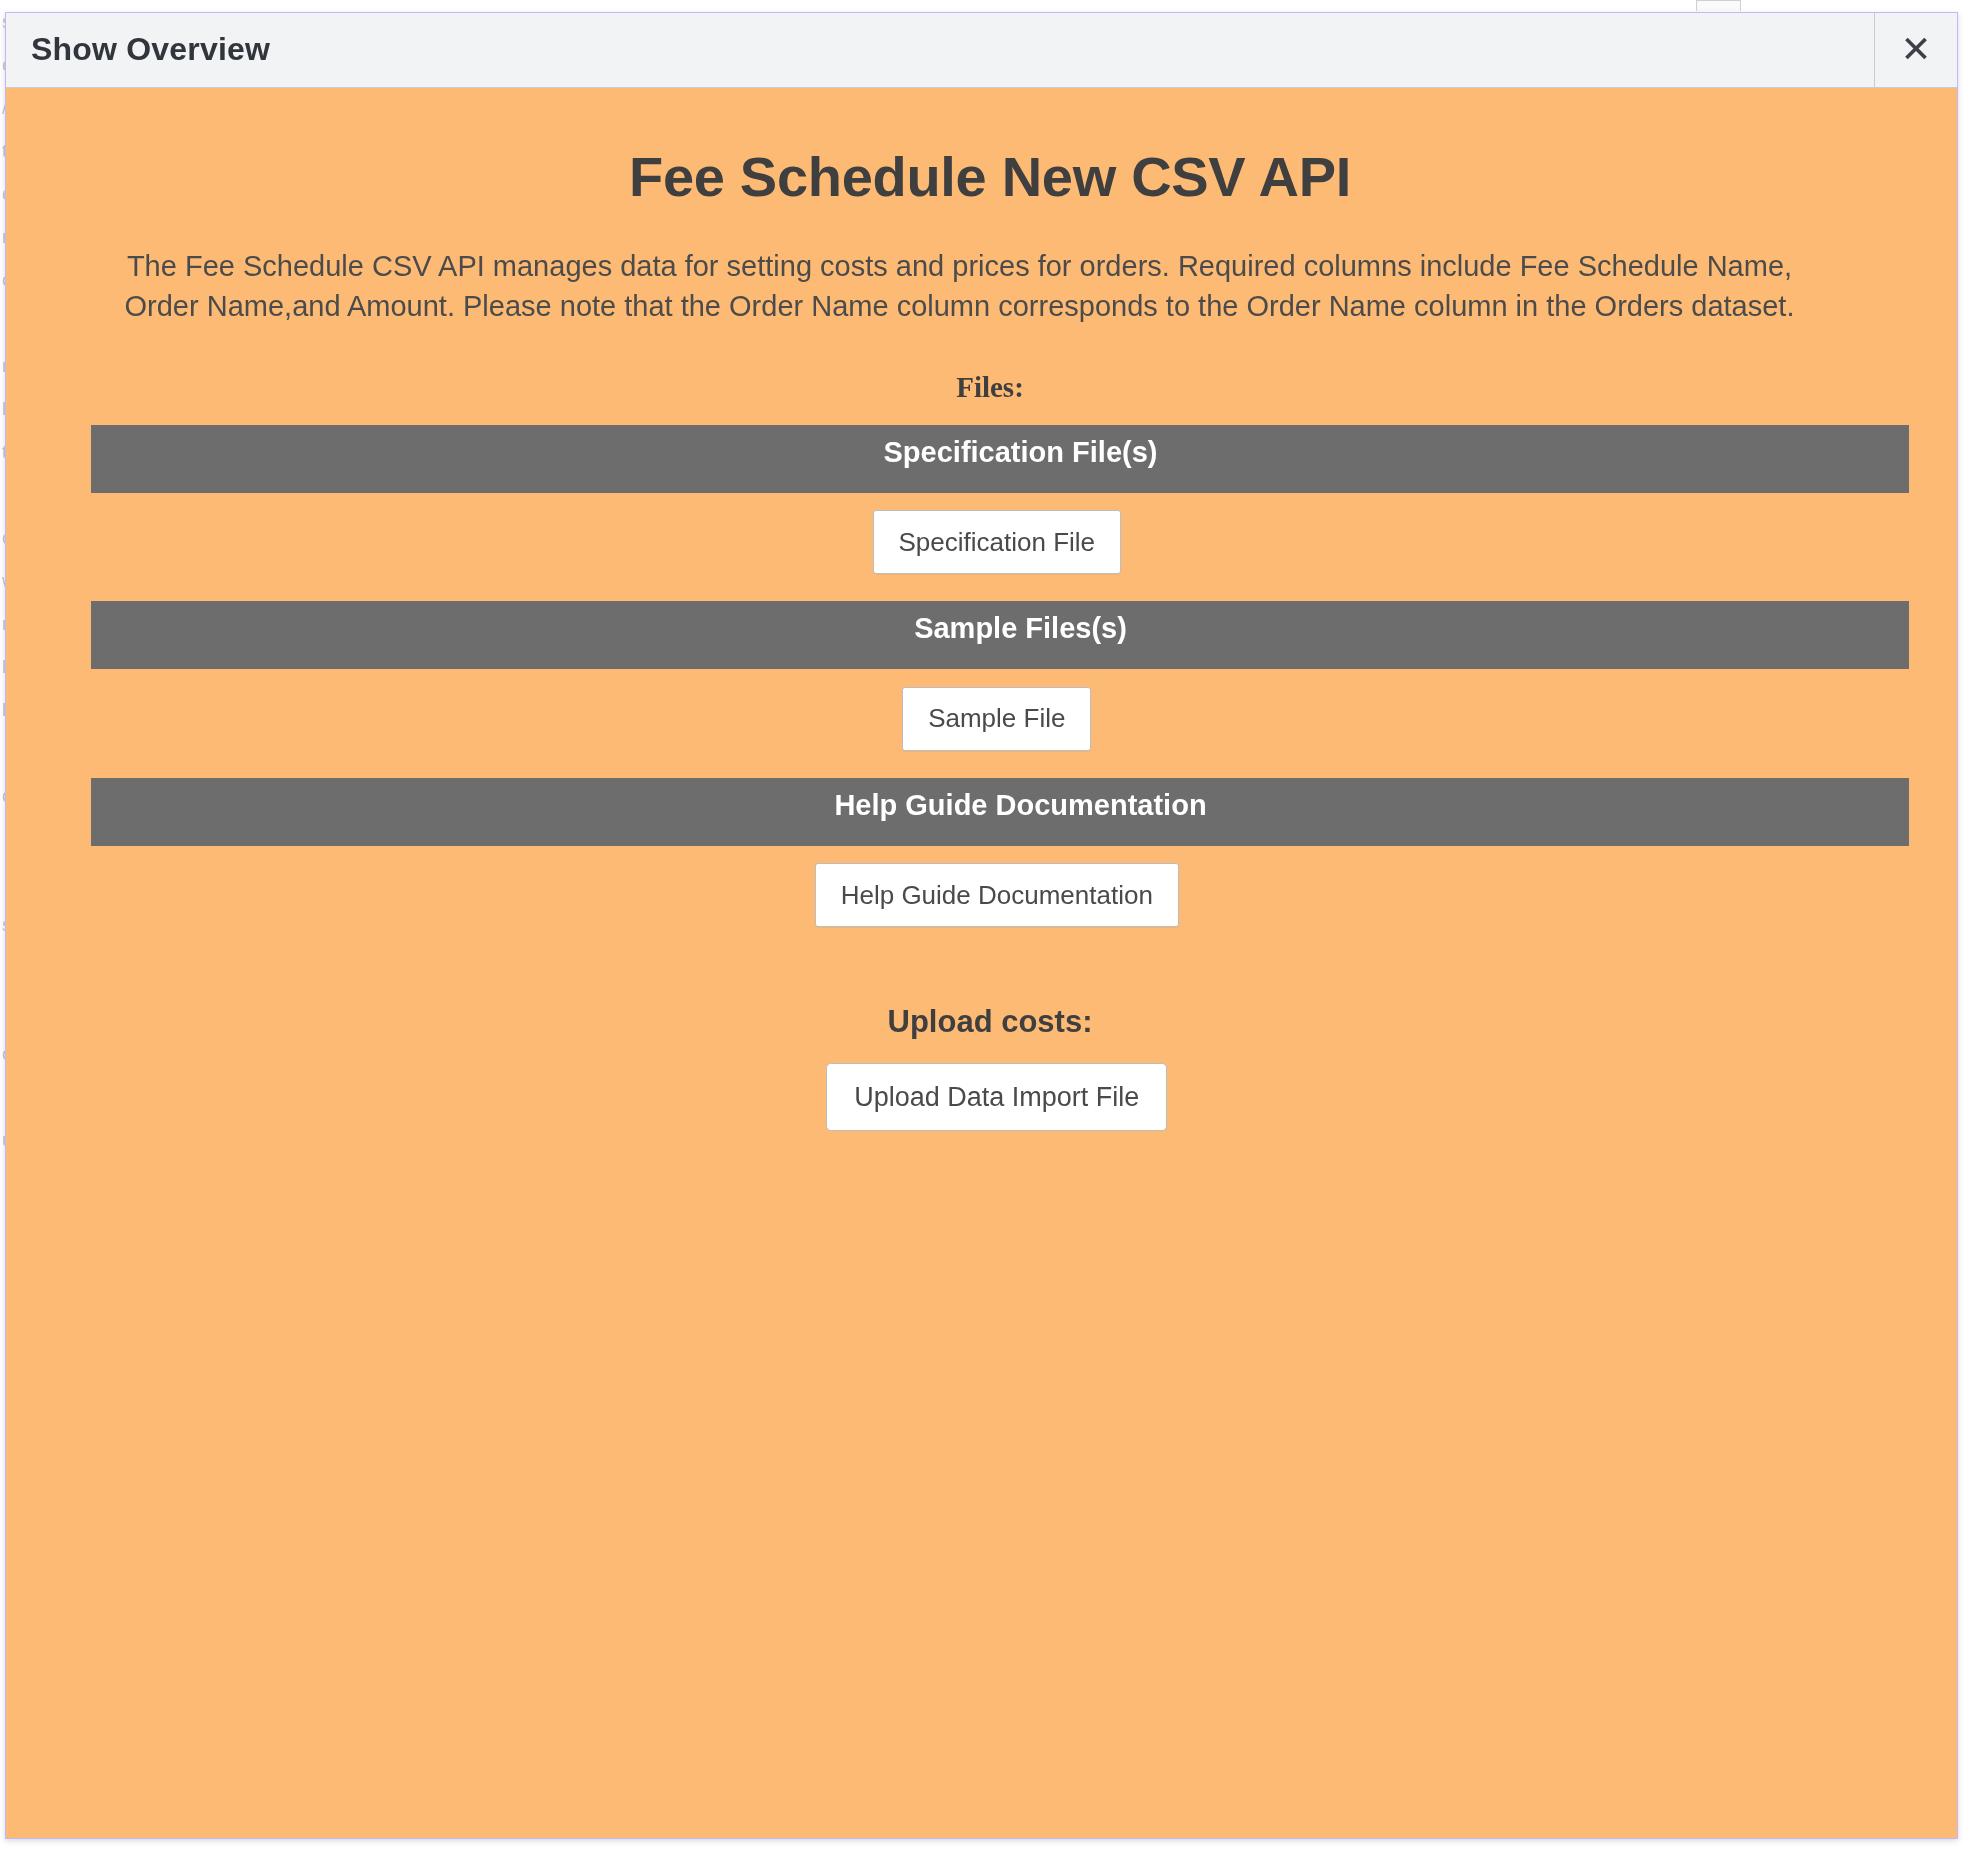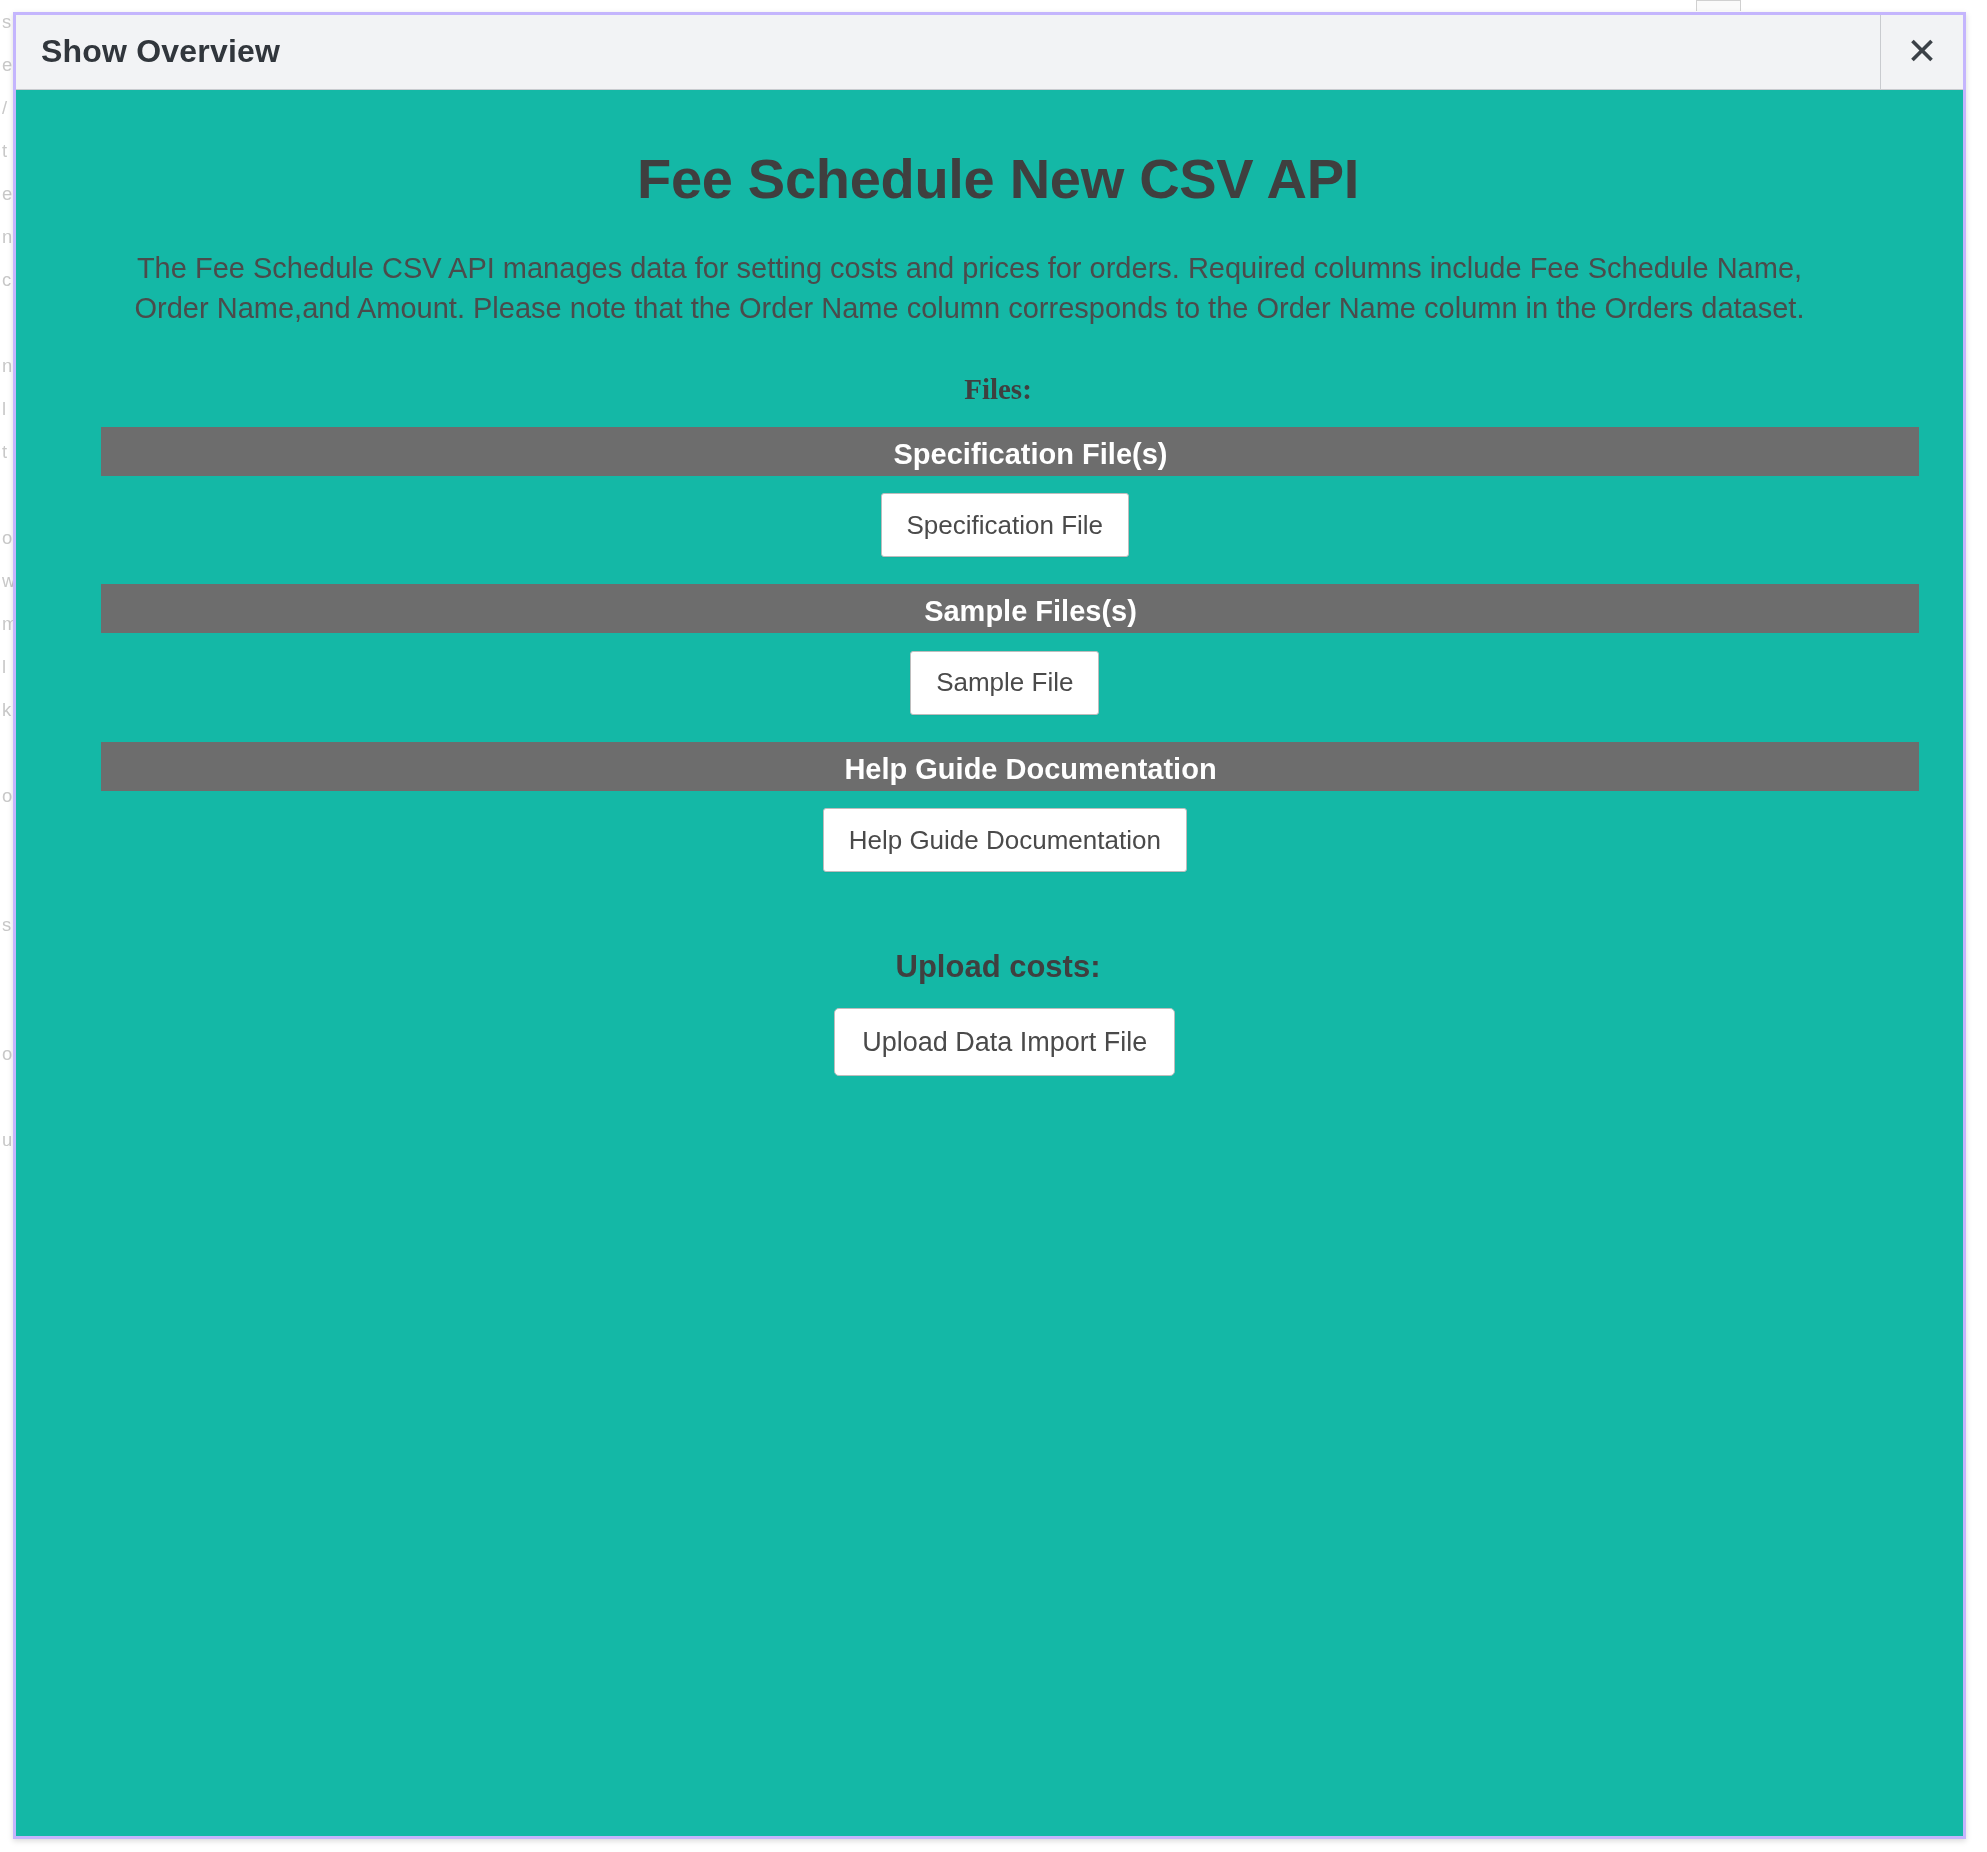--- a/index.html
+++ b/index.html
@@ -37,25 +37,25 @@
     width: 43px;
     height: 9.7px;
     border: 1px solid #d0d0d0;
     border-bottom: none;
     background: #fafafa;
   }
 
   .modal {
     position: absolute;
     top: 11.6px;
-    left: 13px;
+    left: 5px;
     width: 1953px;
     height: 1827px;
-    background: #14b8a6;
-    border: 3px solid #c4b5fd;
+    background: #fdba74;
+    border: 1px solid #c4b5fd;
     box-sizing: border-box;
     box-shadow: 0 1.9px 5.8px rgba(0,0,0,0.15);
   }
   .modal-header {
     position: relative;
     height: 74px;
     background: #f2f3f5;
     border-bottom: 1px solid #c9cbcf;
     display: flex;
     align-items: center;
@@ -107,21 +107,21 @@
     font-weight: bold;
     color: #3f3f3f;
     margin: 0 0 21.3px 0;
     font-family: Liberation Serif, serif;
   }
   .band {
     background: #6d6d6d;
     color: #ffffff;
     font-size: 29px;
     font-weight: bold;
-    height: 49px;
+    height: 68px;
     line-height: 54px;
     padding-left: 41px;
     width: 1818px;
     box-sizing: border-box;
     margin-bottom: 17.5px;
   }
   .file-btn {
     display: inline-block;
     border: 1px solid #bdbdbd;
     border-radius: 3px;

